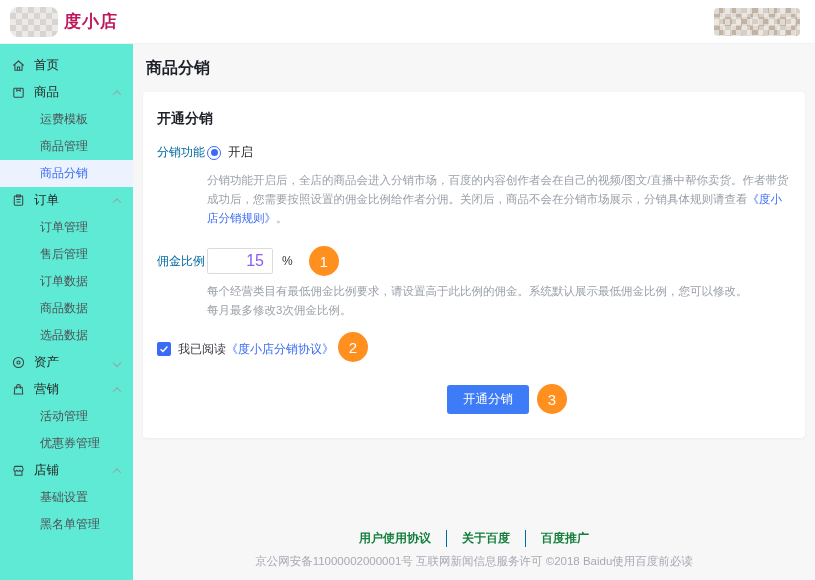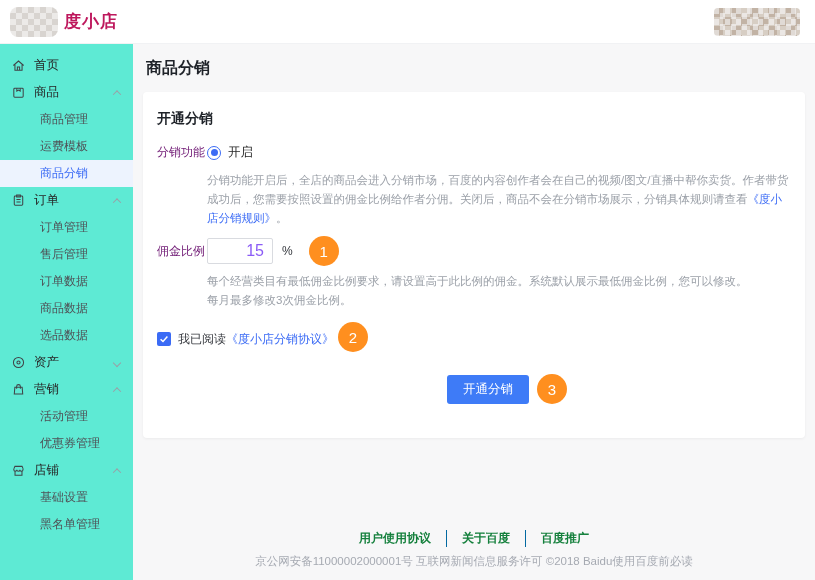--- a/index.html
+++ b/index.html
@@ -33,34 +33,34 @@
 
   
   .main { position:absolute; top:44px; left:133px; width:682px; height:536px;
     background:#f7f7f8; padding:0 10px; }
   .page-title { font-size:16px; font-weight:bold; color:#1f2329; margin:12px 0 0 3px; line-height:24px; }
   .card { margin-top:12px; background:#fff; border-radius:4px; min-height:346px;
     box-shadow:0 1px 3px rgba(0,0,0,.05); padding:16px 14px; }
   .section-title { font-size:14px; font-weight:bold; color:#1f2329; line-height:20px; }
 
   .form-row { display:flex; align-items:center; }
-  .row-label { width:50px; font-size:12px; color:#701a75; flex:none; }
+  .row-label { width:50px; font-size:12px; color:#0369a1; flex:none; }
   .row-dist { margin-top:16px; }
   .radio-wrap { display:flex; align-items:center; cursor:pointer; }
   .radio { width:14px; height:14px; border-radius:50%; border:1px solid #3b6bf5; background:#fff;
     display:inline-flex; align-items:center; justify-content:center; }
   .radio .dot { width:7px; height:7px; border-radius:50%; background:#3b6bf5; }
   .radio-label { font-size:12.5px; color:#262626; margin-left:7px; }
 
   .help { margin-left:50px; max-width:588px; font-size:11.5px; color:#9ba0a8; line-height:19px; }
   .help1 { margin-top:10px; }
   .help2 { margin-top:6px; }
   .inline-link { color:#3b6bf5; text-decoration:none; cursor:pointer; }
 
-  .row-comm { margin-top:8px; }
+  .row-comm { margin-top:18px; }
   .comm-input { width:66px; height:26px; border:1px solid #d9dbe0; border-radius:2px;
     font-size:16px; color:#8b5cf6; text-align:right; padding-right:8px; outline:none;
     font-family:"Liberation Sans","DejaVu Sans",sans-serif; }
   .unit { font-size:12px; color:#34373d; margin-left:9px; }
 
   .step-badge { width:30px; height:30px; border-radius:50%; background:#ff8f1f; color:#fff;
     display:inline-flex; align-items:center; justify-content:center; font-size:15px; flex:none; }
   .badge-1 { margin-left:16px; }
   .badge-2 { margin-left:4px; margin-top:-4px; }
   .badge-3 { margin-left:8px; }
@@ -107,24 +107,24 @@
     <span class="s-icon">
       <svg viewBox="0 0 16 16">
           <rect x="3" y="3.5" width="10" height="9.5" rx="1" fill="none" stroke="#404347" stroke-width="1.1"></rect>
           <path d="M6.2 3.5v3l1.8-1.1 1.8 1.1v-3" fill="none" stroke="#404347" stroke-width="1.1"></path>
         </svg>
     </span>
     <span>商品</span>
     <span class="chev up"></span>
   </div>
   <div class="side-item sub">
+    <span>运费模板</span>
+  </div>
+  <div class="side-item sub">
     <span>商品管理</span>
-  </div>
-  <div class="side-item sub">
-    <span>运费模板</span>
   </div>
   <div class="side-item sub active">
     <span>商品分销</span>
   </div>
 
   <div class="side-item top">
     <span class="s-icon">
       <svg viewBox="0 0 16 16">
           <rect x="3.5" y="3.2" width="9" height="9.8" rx="1" fill="none" stroke="#404347" stroke-width="1.1"></rect>
           <path d="M6 2.2h4v2H6zM5.8 7h4.4M5.8 9.6h4.4" fill="none" stroke="#404347" stroke-width="1.1"></path>

